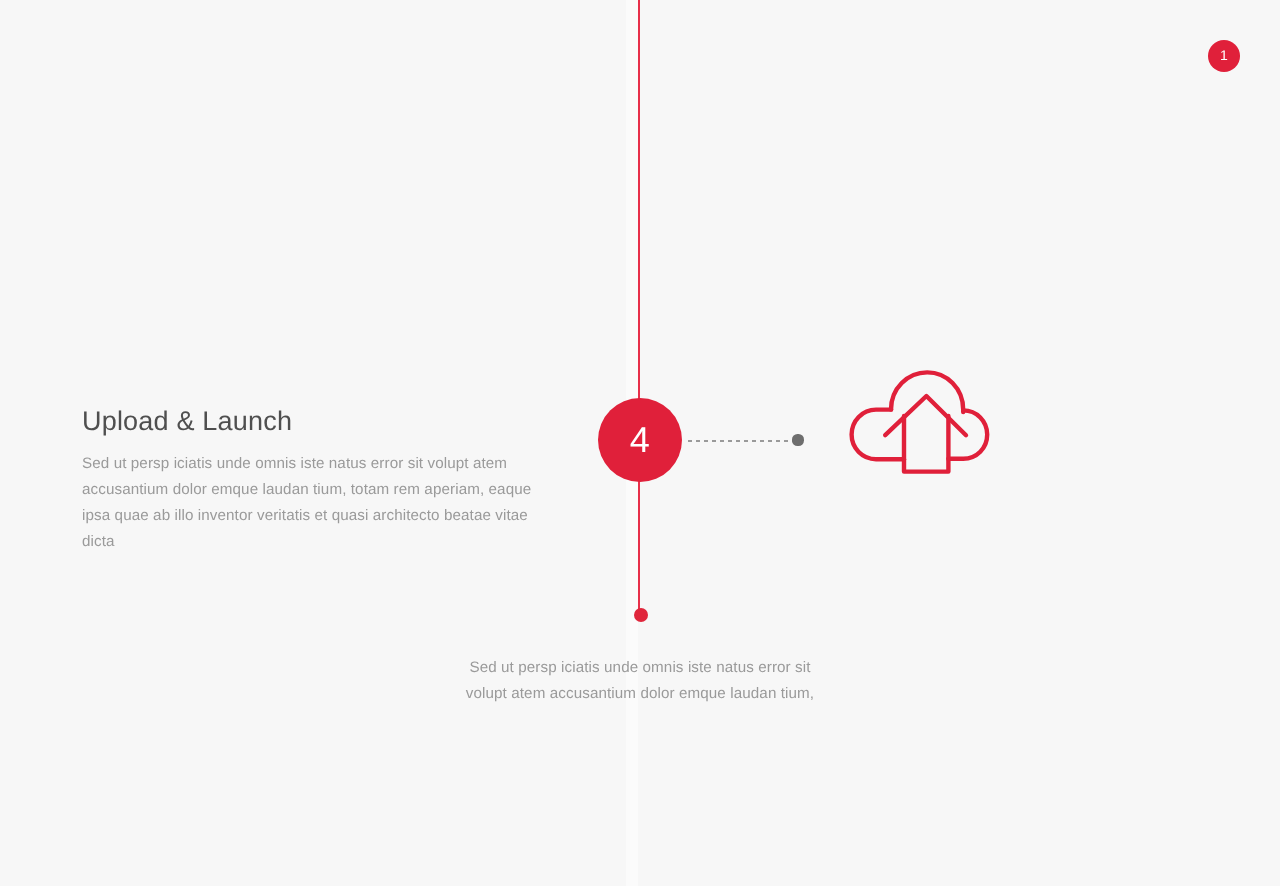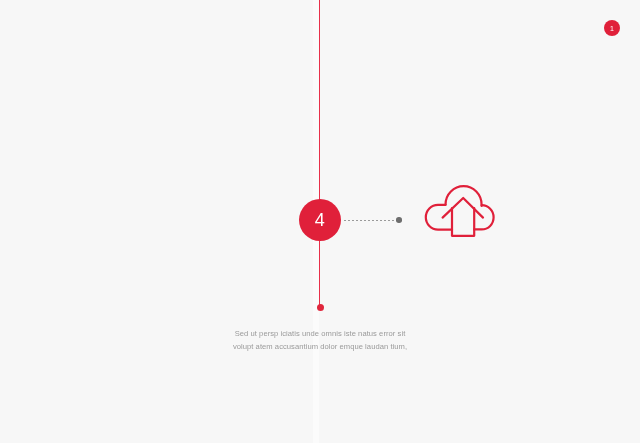--- a/index.html
+++ b/index.html
@@ -176,20 +176,24 @@
     <svg viewBox="0 0 80 72" xmlns="http://www.w3.org/2000/svg" fill="none" stroke="#e0203a" stroke-width="2.2" stroke-linecap="round" stroke-linejoin="round">
       <path d="M27.5 24.8 C27.5 14.2 35.8 6.2 45.6 6.2 C55.4 6.2 63.6 14.2 63.6 24.8 L63.6 26.0"></path>
       <path d="M63.6 25.2 C70.4 25.2 75.6 30.6 75.6 37.3 C75.6 44.1 70.4 49.4 63.6 49.4 L56.2 49.4"></path>
       <path d="M27.6 24.8 L20.0 24.8 C13.2 24.8 7.8 30.4 7.8 37.3 C7.8 44.1 13.2 49.6 20.0 49.6 L34.0 49.6"></path>
       <path d="M34.0 49.6 L34.0 55.8 L56.2 55.8 L56.2 49.4 L56.2 28.0"></path>
       <path d="M34.0 49.6 L34.0 28.0"></path>
       <path d="M24.6 37.6 L45.2 18.0 L65.0 37.6"></path>
     </svg>
   </div>
 
+  <div class="left-block">
+    <div class="block-title">Upload &amp; Launch</div>
+    <div class="block-body">Sed ut persp iciatis unde omnis iste natus error sit volupt atem accusantium dolor emque laudan tium, totam rem aperiam, eaque ipsa quae ab illo inventor veritatis et quasi architecto beatae vitae dicta</div>
+  </div>
 
   <div class="bottom-caption">Sed ut persp iciatis unde omnis iste natus error sit volupt atem accusantium dolor emque laudan tium,</div>
 
   <div class="corner-badge">
     <span>1</span>
   </div>
 
 </div>
 
 </body></html>

